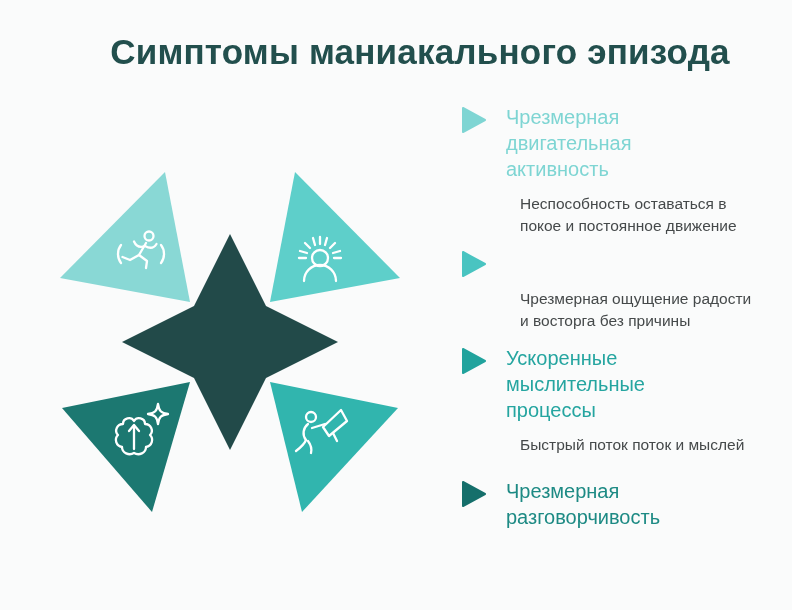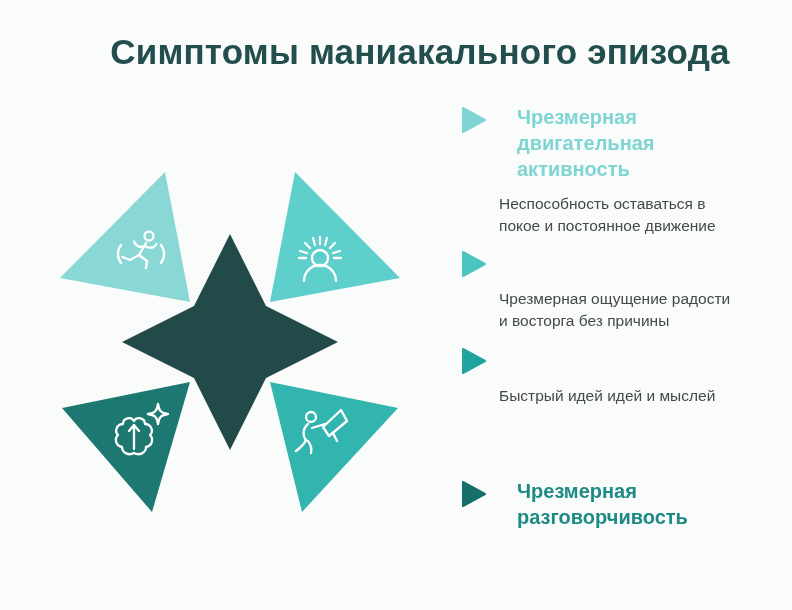--- a/index.html
+++ b/index.html
@@ -13,25 +13,25 @@
     text-align:center; font-size:35px; line-height:44px; font-weight:bold;
     color:#224f4d; letter-spacing:.2px;margin-left:8px;
   }
   .diagram{ position:absolute; left:50px; top:160px; }
   .symptom{
     position:absolute; left:462px; width:306px;
   }
   .symptom .head-row{ display:flex; align-items:flex-start; }
   .bullet{ flex:0 0 auto; margin-top:3px; }
   .heading{
-    margin-left:31px; font-size:20px; line-height:26px; font-weight:bold;
+    margin-left:20px; font-size:20px; line-height:26px; font-weight:normal;
     white-space:pre-line;
   }
   .desc{
-    margin:11px 0 0 37px; font-size:15.5px; line-height:21.5px;
+    margin:11px 0 0 58px; font-size:15.5px; line-height:21.5px;
     color:#45494a; white-space:pre-line;
   }
   .pos-1{ top:104px; }
   .pos-2{ top:248px; }
   .pos-3{ top:345px; }
   .pos-4{ top:478px; }
   .icon-grp{ fill:none; stroke-width:2.3; stroke-linecap:round; stroke-linejoin:round; }
 </style>
 </head>
 <body>
@@ -119,22 +119,25 @@
     </div>
     <div class="desc">Чрезмерная ощущение радости
 и восторга без причины</div>
   </div>
 
   <div class="symptom pos-3">
     <div class="head-row">
       <svg class="bullet" width="24" height="26" viewBox="0 0 24 26">
         <polygon points="1,1 23,13 1,25" stroke-width="2" stroke-linejoin="round" fill="#21a39d" stroke="#21a39d"></polygon>
       </svg>
+      <div class="heading" style="color: rgb(37, 165, 160);">Ускоренные
+мыслительные
+процессы</div>
     </div>
-    <div class="desc">Быстрый идей идей и мыслей</div>
+    <div class="desc">Быстрый поток поток и мыслей</div>
   </div>
 
   <div class="symptom pos-4">
     <div class="head-row">
       <svg class="bullet" width="24" height="26" viewBox="0 0 24 26">
         <polygon points="1,1 23,13 1,25" stroke-width="2" stroke-linejoin="round" fill="#156f6b" stroke="#156f6b"></polygon>
       </svg>
       <div class="heading" style="color: rgb(29, 138, 132);">Чрезмерная
 разговорчивость</div>
     </div>

